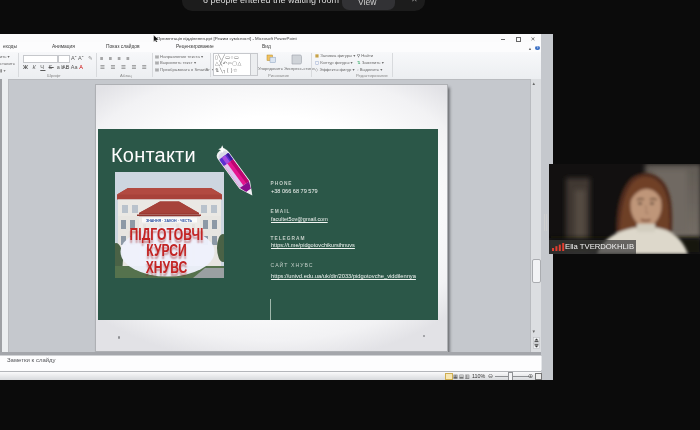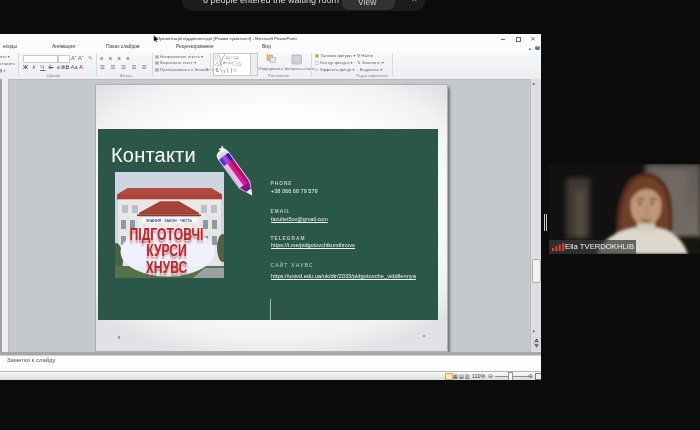--- a/index.html
+++ b/index.html
@@ -10,21 +10,21 @@
 </head>
 <body>
 
 <div class="abs" style="left:182px;top:-21px;width:243px;height:32px;background:#1c1c1c;border-radius:10px;overflow:hidden;">
   <div class="abs" style="left:21px;top:16px;font-size:9px;color:#d9d9d9;white-space:nowrap;">6 people entered the waiting room</div>
   <div class="abs" style="left:160px;top:11.5px;width:53px;height:19px;background:#323235;border-radius:7px;"></div>
   <div class="abs" style="left:176px;top:18px;font-size:8.5px;color:#cfcfcf;">View</div>
   <div class="abs" style="left:229px;top:15.5px;font-size:8px;color:#8a8a8a;">✕</div>
 </div>
 
-<div class="abs" id="ppt" style="left:0;top:34px;width:541px;height:345.5px;background:#c5c8cd;overflow:hidden;">
+<div class="abs" id="ppt" style="left:0;top:34px;width:541px;height:345.5px;background:#c5c8cd;overflow:hidden;padding-left:12px;">
 
   <div class="abs" style="left:0;top:0;width:541px;height:8px;background:#fbfbfc;"></div>
   <div class="abs" style="left:157px;top:2px;font-size:4.4px;color:#3c3c3c;white-space:nowrap;">Презентація відділення.ppt [Режим сумісності] - Microsoft PowerPoint</div>
 
   <div class="abs" style="left:500.5px;top:5px;width:4.5px;height:1.1px;background:#666;"></div>
   <div class="abs" style="left:516px;top:2.6px;width:3.2px;height:3.2px;border:0.8px solid #666;"></div>
   <div class="abs" style="left:530.5px;top:3px;font-size:5.8px;color:#444;line-height:5px;">✕</div>
 
   <svg class="abs" style="left:153px;top:1px;" width="7" height="9" viewBox="0 0 7 9">
     <path d="M0.5 0 L0.5 7 L2.2 5.4 L3.3 8 L4.6 7.4 L3.5 5 L6 4.7 Z" fill="#111" stroke="#fff" stroke-width="0.5"></path>

